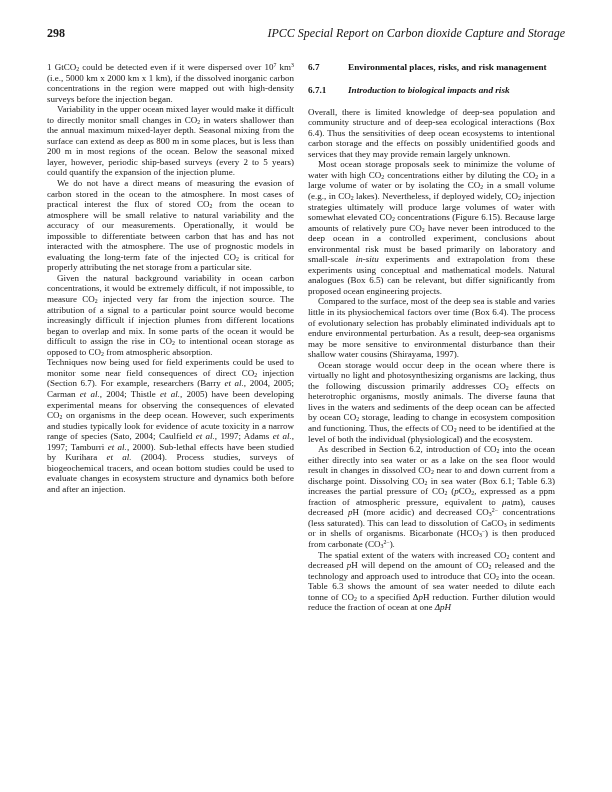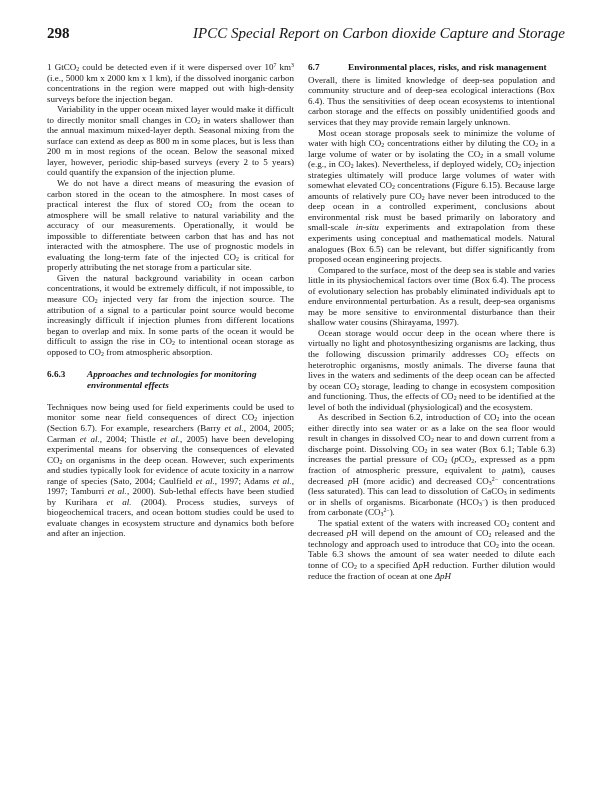--- a/index.html
+++ b/index.html
@@ -4,21 +4,21 @@
 <style>
   html,body{margin:0;padding:0;background:#9a9a9a;}
   .page{
     width:612px;height:792px;background:#ffffff;margin:0 auto;position:relative;
     box-sizing:border-box;padding:28px 47px 30px 47px;
     font-family:"Liberation Serif","DejaVu Serif",serif;color:#161616;
     overflow:hidden;
   }
   .page-header{
     display:flex;justify-content:space-between;align-items:baseline;
-    font-size:15px;line-height:10px;
+    font-size:12px;line-height:10px;
   }
   .page-number{font-weight:bold;}
   .running-title{font-style:italic;margin-left:8px;}
   .columns{display:flex;gap:14px;margin-top:24px;}
   .col{width:247px;font-size:9px;line-height:10.55px;text-align:justify;
        text-justify:inter-word;}
   .para{margin:0;}
   .para.indent{text-indent:10px;}
   .heading,.subheading{
     display:flex;font-weight:bold;font-size:9.2px;line-height:10.8px;
@@ -41,30 +41,30 @@
   <header class="page-header">
     <span class="page-number">298</span>
     <span class="running-title">IPCC Special Report on Carbon dioxide Capture and Storage</span>
   </header>
   <main class="columns">
     <section class="col">
         <p class="para">1 GtCO<sub>2</sub> could be detected even if it were dispersed over 10<sup>7</sup> km<sup>3</sup> (i.e., 5000 km x 2000 km x 1 km), if the dissolved inorganic carbon concentrations in the region were mapped out with high-density surveys before the injection began.</p>
         <p class="para indent">Variability in the upper ocean mixed layer would make it difficult to directly monitor small changes in CO<sub>2</sub> in waters shallower than the annual maximum mixed-layer depth. Seasonal mixing from the surface can extend as deep as 800 m in some places, but is less than 200 m in most regions of the ocean. Below the seasonal mixed layer, however, periodic ship-based surveys (every 2 to 5 years) could quantify the expansion of the injection plume.</p>
         <p class="para indent">We do not have a direct means of measuring the evasion of carbon stored in the ocean to the atmosphere. In most cases of practical interest the flux of stored CO<sub>2</sub> from the ocean to atmosphere will be small relative to natural variability and the accuracy of our measurements. Operationally, it would be impossible to differentiate between carbon that has and has not interacted with the atmosphere. The use of prognostic models in evaluating the long-term fate of the injected CO<sub>2</sub> is critical for properly attributing the net storage from a particular site.</p>
         <p class="para indent">Given the natural background variability in ocean carbon concentrations, it would be extremely difficult, if not impossible, to measure CO<sub>2</sub> injected very far from the injection source. The attribution of a signal to a particular point source would become increasingly difficult if injection plumes from different locations began to overlap and mix. In some parts of the ocean it would be difficult to assign the rise in CO<sub>2</sub> to intentional ocean storage as opposed to CO<sub>2</sub> from atmospheric absorption.</p>
-        <div class="subheading">
-          <span class="section-number">6.6.3</span>
-          <span class="section-title">Approaches and technologies for monitoring environmental effects</span>
-        </div>
         <p class="para">Techniques now being used for field experiments could be used to monitor some near field consequences of direct CO<sub>2</sub> injection (Section 6.7). For example, researchers (Barry <i>et al.</i>, 2004, 2005; Carman <i>et al.</i>, 2004; Thistle <i>et al.</i>, 2005) have been developing experimental means for observing the consequences of elevated CO<sub>2</sub> on organisms in the deep ocean. However, such experiments and studies typically look for evidence of acute toxicity in a narrow range of species (Sato, 2004; Caulfield <i>et al.</i>, 1997; Adams <i>et al.</i>, 1997; Tamburri <i>et al.</i>, 2000). Sub-lethal effects have been studied by Kurihara <i>et al.</i> (2004). Process studies, surveys of biogeochemical tracers, and ocean bottom studies could be used to evaluate changes in ecosystem structure and dynamics both before and after an injection.</p>
       </section>
     <section class="col">
         <div class="heading">
           <span class="section-number">6.7</span>
           <span class="section-title">Environmental places, risks, and risk management</span>
+        </div>
+        <div class="subheading">
+          <span class="section-number">6.7.1</span>
+          <span class="section-title">Introduction to biological impacts and risk</span>
         </div>
         <p class="para">Overall, there is limited knowledge of deep-sea population and community structure and of deep-sea ecological interactions (Box 6.4). Thus the sensitivities of deep ocean ecosystems to intentional carbon storage and the effects on possibly unidentified goods and services that they may provide remain largely unknown.</p>
         <p class="para indent">Most ocean storage proposals seek to minimize the volume of water with high CO<sub>2</sub> concentrations either by diluting the CO<sub>2</sub> in a large volume of water or by isolating the CO<sub>2</sub> in a small volume (e.g., in CO<sub>2</sub> lakes). Nevertheless, if deployed widely, CO<sub>2</sub> injection strategies ultimately will produce large volumes of water with somewhat elevated CO<sub>2</sub> concentrations (Figure 6.15). Because large amounts of relatively pure CO<sub>2</sub> have never been introduced to the deep ocean in a controlled experiment, conclusions about environmental risk must be based primarily on laboratory and small-scale <i>in-situ</i> experiments and extrapolation from these experiments using conceptual and mathematical models. Natural analogues (Box 6.5) can be relevant, but differ significantly from proposed ocean engineering projects.</p>
         <p class="para indent">Compared to the surface, most of the deep sea is stable and varies little in its physiochemical factors over time (Box 6.4). The process of evolutionary selection has probably eliminated individuals apt to endure environmental perturbation. As a result, deep-sea organisms may be more sensitive to environmental disturbance than their shallow water cousins (Shirayama, 1997).</p>
         <p class="para indent">Ocean storage would occur deep in the ocean where there is virtually no light and photosynthesizing organisms are lacking, thus the following discussion primarily addresses CO<sub>2</sub> effects on heterotrophic organisms, mostly animals. The diverse fauna that lives in the waters and sediments of the deep ocean can be affected by ocean CO<sub>2</sub> storage, leading to change in ecosystem composition and functioning. Thus, the effects of CO<sub>2</sub> need to be identified at the level of both the individual (physiological) and the ecosystem.</p>
         <p class="para indent">As described in Section 6.2, introduction of CO<sub>2</sub> into the ocean either directly into sea water or as a lake on the sea floor would result in changes in dissolved CO<sub>2</sub> near to and down current from a discharge point. Dissolving CO<sub>2</sub> in sea water (Box 6.1; Table 6.3) increases the partial pressure of CO<sub>2</sub> (<i>p</i>CO<sub>2</sub>, expressed as a ppm fraction of atmospheric pressure, equivalent to <i>μ</i>atm), causes decreased <i>p</i>H (more acidic) and decreased CO<sub>3</sub><sup>2−</sup> concentrations (less saturated). This can lead to dissolution of CaCO<sub>3</sub> in sediments or in shells of organisms. Bicarbonate (HCO<sub>3</sub><sup>−</sup>) is then produced from carbonate (CO<sub>3</sub><sup>2−</sup>).</p>
         <p class="para indent">The spatial extent of the waters with increased CO<sub>2</sub> content and decreased <i>p</i>H will depend on the amount of CO<sub>2</sub> released and the technology and approach used to introduce that CO<sub>2</sub> into the ocean. Table 6.3 shows the amount of sea water needed to dilute each tonne of CO<sub>2</sub> to a specified Δ<i>p</i>H reduction. Further dilution would reduce the fraction of ocean at one <i>ΔpH</i></p>
       </section>
   </main>
 </div>

